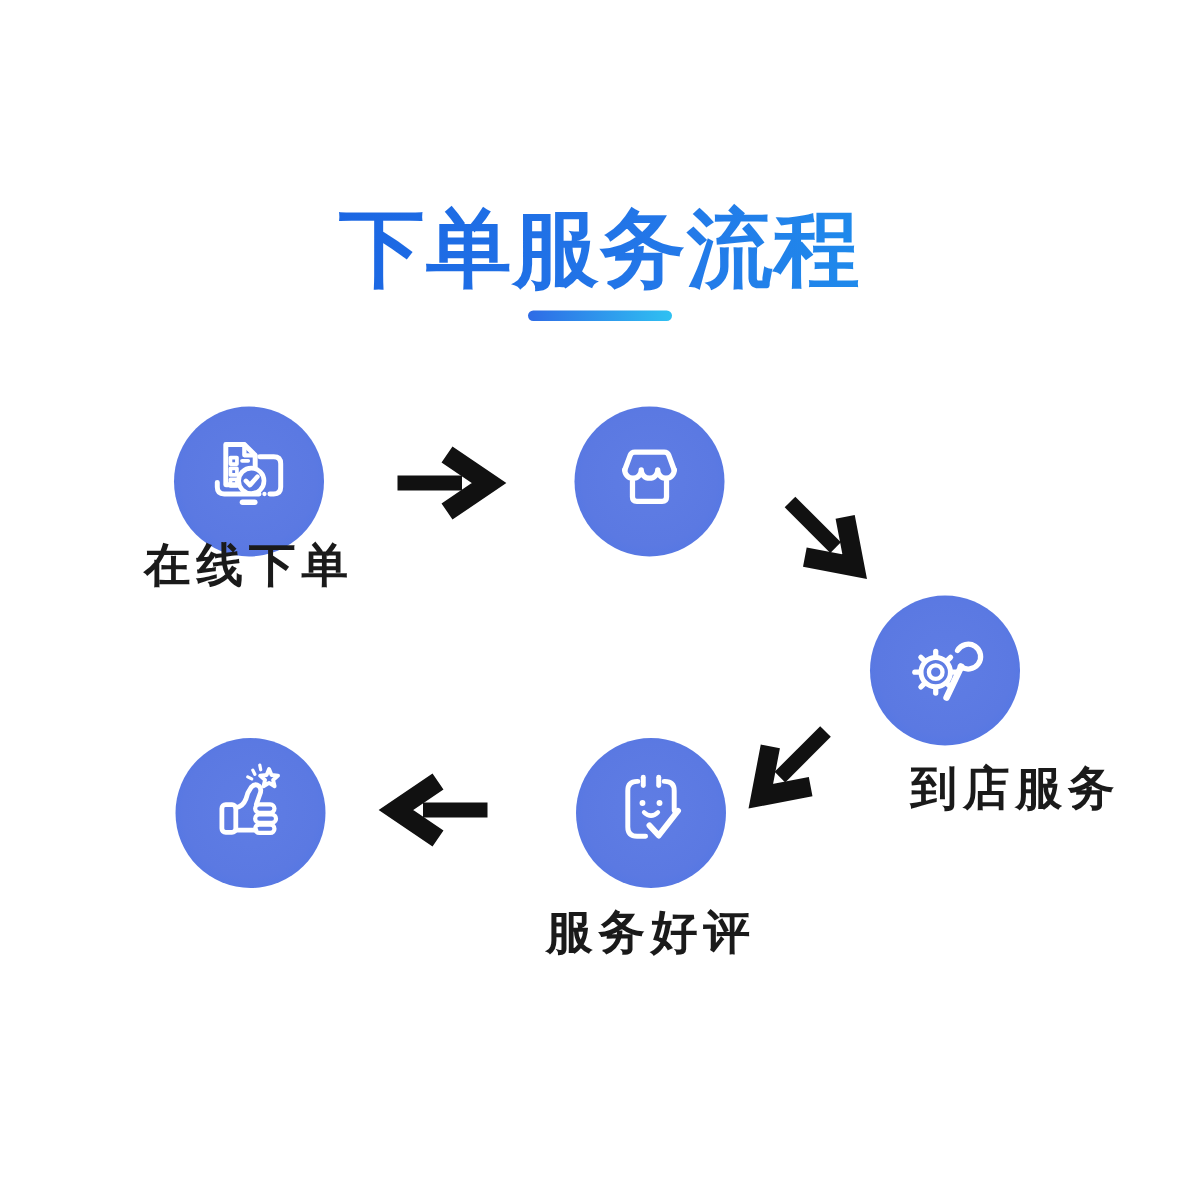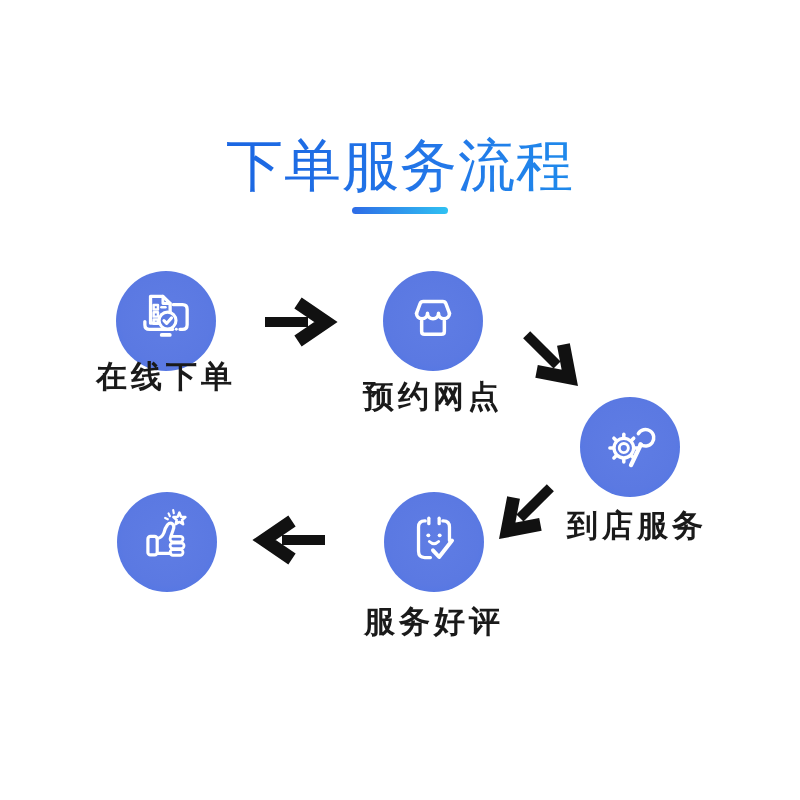--- a/index.html
+++ b/index.html
@@ -5,21 +5,21 @@
   html,body{margin:0;padding:0;background:#ffffff;}
   body{
     width:800px;height:800px;position:relative;overflow:hidden;
     font-family:"Liberation Sans","DejaVu Sans",sans-serif;
   }
   .canvas{position:absolute;inset:0;}
 
   
   .title{
     position:absolute;left:0;top:128px;width:800px;margin:0;
-    text-align:center;font-size:57px;font-weight:400;letter-spacing:1px;
+    text-align:center;font-size:57px;font-weight:700;letter-spacing:1px;
     background:linear-gradient(90deg,#1355DD 0%,#2377E8 55%,#18A9F1 100%);
     -webkit-background-clip:text;background-clip:text;
     -webkit-text-fill-color:transparent;color:transparent;
   }
   .title-underline{
     position:absolute;left:352px;top:207px;width:96px;height:7px;
     border-radius:4px;
     background:linear-gradient(90deg,#2E6BE6 0%,#2FC1F2 100%);
   }
 
@@ -46,21 +46,21 @@
   .arrow-l{transform:rotate(180deg);}
 
   .pos-c1{left:116px;top:271px;}
   .pos-c2{left:383px;top:271px;}
   .pos-c3{left:580px;top:397px;}
   .pos-c4{left:384px;top:492px;}
   .pos-c5{left:117px;top:492px;}
 
   .pos-l1{left:56px;top:356px;font-family:Liberation Mono, monospace;}
   .pos-l2{left:323px;top:376px;}
-  .pos-l3{left:527px;top:505px;}
+  .pos-l3{left:527px;top:505px;text-align:right;}
   .pos-l4{left:324px;top:601px;}
   .pos-l5{left:57px;top:601px;}
 
   .pos-a1{left:263px;top:298px;}
   .pos-a2{left:515px;top:334px;}
   .pos-a3{left:492px;top:487px;}
   .pos-a4{left:257px;top:516px;}
 </style>
 </head>
 <body>
@@ -106,21 +106,20 @@
     <span>
       <svg viewBox="0 0 64 64" fill="none" stroke="#FFFFFF" stroke-width="3.4" stroke-linecap="round" stroke-linejoin="round">
 
         <path d="M16 26.5 L19.5 17 Q20.3 15 22.5 15 H41.5 Q43.7 15 44.5 17 L48 26.5"></path>
         <path d="M16 26.5 A5.33 5.33 0 0 0 26.66 26.5 A5.33 5.33 0 0 0 37.33 26.5 A5.33 5.33 0 0 0 48 26.5"></path>
 
         <path d="M21 34 V44 Q21 46.8 23.8 46.8 H40.2 Q43 46.8 43 44 V34"></path>
       </svg>
     </span>
   </div>
-  <div class="step-label pos-l2">预约网点</div>
 
   <div class="arrow arrow-dr pos-a2">
     <svg viewBox="0 0 70 48">
       <path d="M2 24 H45" stroke="#111111" stroke-width="10"></path>
       <path d="M35 5 L63 24 L35 43" stroke="#111111" stroke-width="13" fill="none" stroke-linejoin="miter"></path>
     </svg>
   </div>
 
   <div class="circle pos-c3">
     <span>

